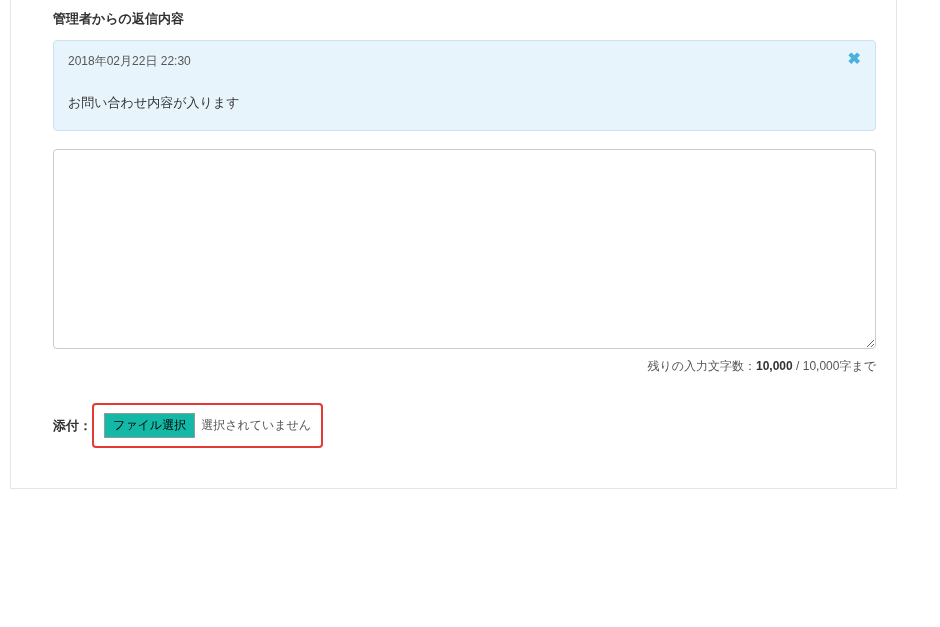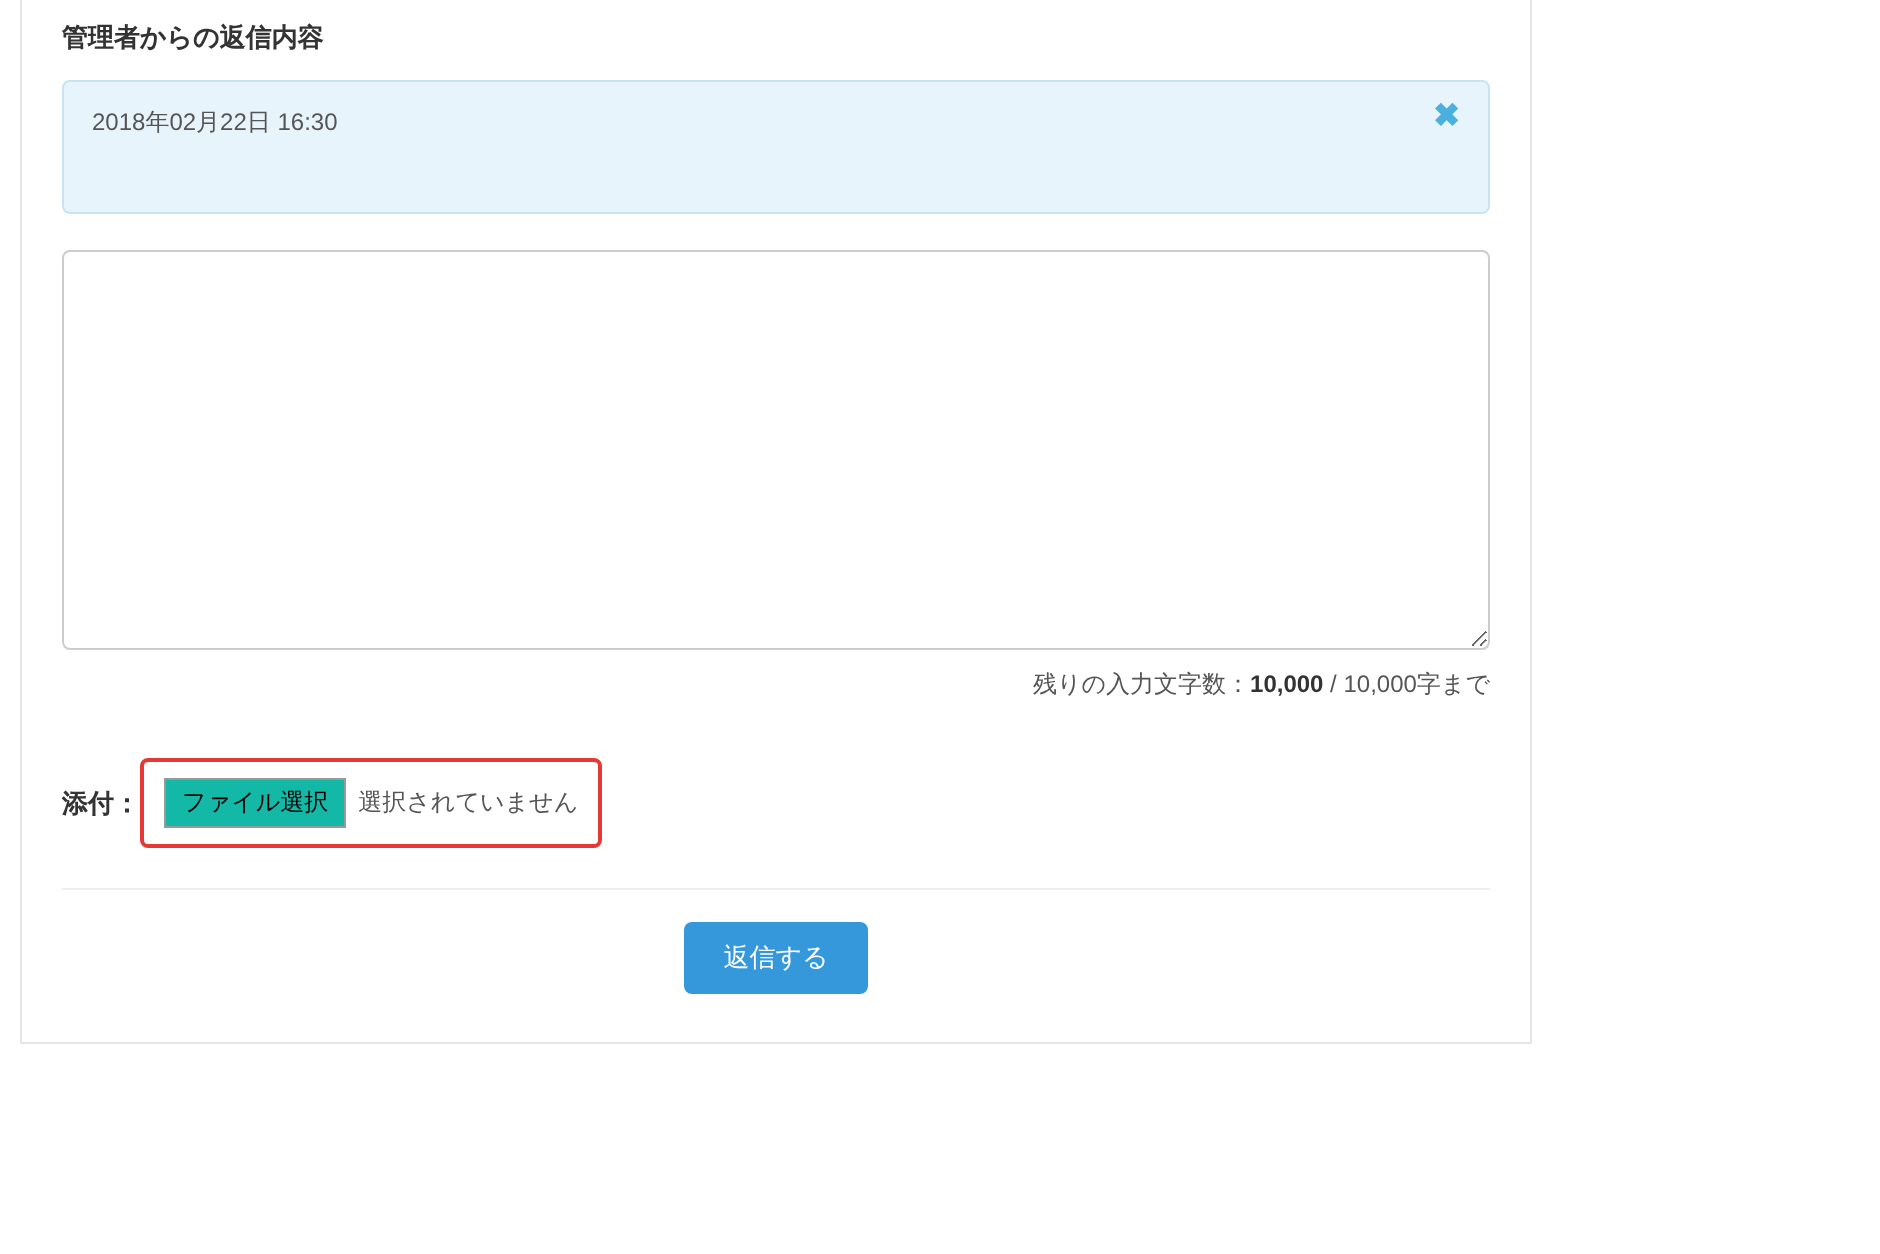--- a/index.html
+++ b/index.html
@@ -7,21 +7,22 @@
       font-family: "Hiragino Kaku Gothic ProN", "メイリオ", Meiryo, sans-serif;
       background: #fff;
       color: #333;
       font-size: 13px;
     }
     .outer-panel {
       border: 1px solid #e5e5e5;
       border-top: none;
       margin: 0 10px 10px 10px;
       background: #fff;
-      width: 756px;
+      width: 887px;
+      padding-left: 22px;
     }
     .panel-body {
       padding: 10px 20px 20px 20px;
     }
     .section-title {
       font-weight: bold;
       font-size: 13px;
       color: #333;
       margin-bottom: 12px;
     }
@@ -139,37 +140,35 @@
 </head>
 <body>
 
 <div class="outer-panel">
   <div class="panel-body">
 
     <div class="section-title">管理者からの返信内容</div>
 
     <div class="alert-info">
       <span class="alert-close">✖</span>
-      <div class="alert-date">2018年02月22日 16:30</div>
+      <div class="alert-date">2018年02月22日 22:30</div>
+      <div class="alert-body">お問い合わせ内容が入ります</div>
     </div>
 
 
     <textarea class="body-textarea" style=""></textarea>
 
     <div class="counter-row">
       <span>残りの入力文字数：</span><span class="count">10,000</span><span> / 10,000字まで</span>
     </div>
 
     <div class="attach-row">
       <span class="attach-label">添付</span>
       <span class="colon">：</span>
       <span class="file-group">
         <button class="file-button">ファイル選択</button>
         <span class="file-status">選択されていません</span>
       </span>
     </div>
 
-    <div class="actions-bar">
-      <button class="btn-primary">返信する</button>
-    </div>
 
   </div>
 </div>
 
 </body></html>

